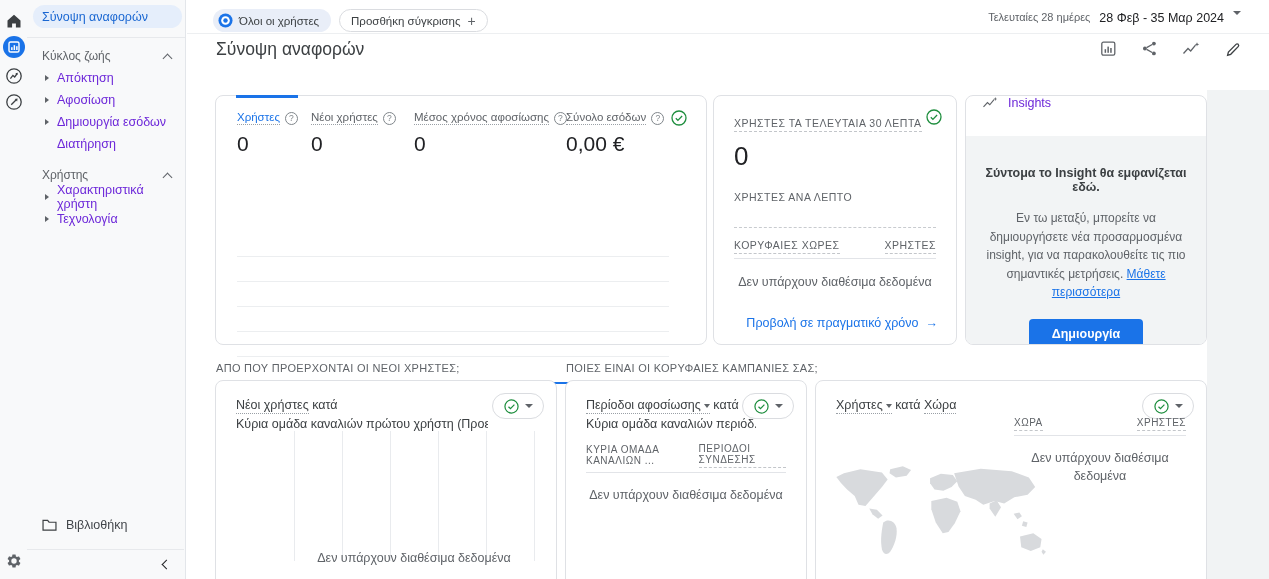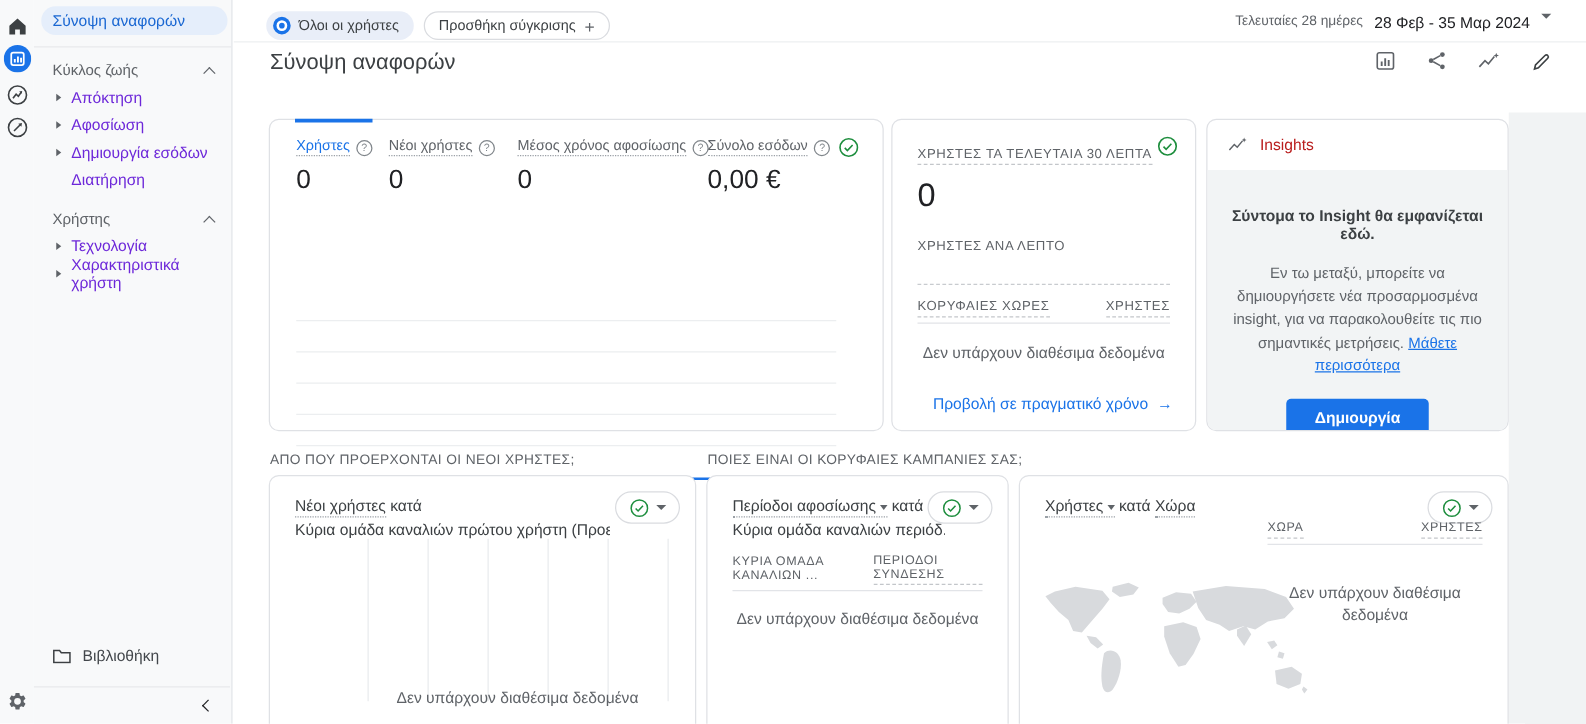--- a/index.html
+++ b/index.html
@@ -83,22 +83,22 @@
   .rt-check { position:absolute; right:14px; top:13px; cursor:pointer; }
   .rt-value { font-size:26px; color:#202124; margin-top:9px; }
   .rt-perminute { margin-top:19px; }
   .rt-spark { height:25px; border-bottom:1px dashed #c8cbcf; }
   .rt-cols { margin-top:11px; display:flex; justify-content:space-between; align-items:baseline; }
   .rt-cols-divider { height:1px; background:#e2e4e8; margin-top:4px; }
   .rt-empty { margin-top:16px; }
   .rt-link { position:absolute; right:18px; bottom:14px; }
   
   .card-insights { left:965px; top:95px; width:242px; height:250px; display:flex; flex-direction:column; overflow:hidden; }
-  .ins-header { height:40px; display:flex; align-items:center; gap:9px; padding:0 16px; font-size:12.5px;
-                color:#b91c1c; flex:none; }
+  .ins-header { height:40px; display:flex; align-items:flex-start; gap:9px; padding:0 16px; font-size:12.5px;
+                color:#6d28d9; flex:none; }
   .ins-body { flex:1; background:#f2f4f5; padding:16px 16px 0; text-align:center; }
   .ins-headline { font-size:12.5px; font-weight:bold; color:#3c4043; margin-top:14px; }
   .ins-text { font-size:12px; color:#5f6368; line-height:1.55; margin-top:15px; }
   .ins-text a { color:#1a73e8; text-decoration:underline; cursor:pointer; }
   .ins-btn { display:inline-block; margin-top:17px; background:#1a73e8; color:#fff; font-size:12.5px;
              font-weight:bold; padding:8px 23px; border-radius:4px; border:none; cursor:pointer;
              font-family:"Liberation Sans",sans-serif; }
   
   .q-header { position:absolute; top:362px; font-size:11px; letter-spacing:.3px; color:#5f6368; }
   .q1 { left:216px; } .q2 { left:566px; }
@@ -115,21 +115,21 @@
                   border-top:4px solid #5f6368; display:inline-block; margin-left:3px; vertical-align:middle; }
   .nu-chart { position:absolute; left:78px; width:240px; top:50px; bottom:0; }
   .vgrid { position:absolute; top:0; height:130px; width:1px; background:#e9ebee; }
   .nu-empty { position:absolute; left:0; right:0; top:120px; }
   .nu-xticks { position:absolute; left:0; right:0; top:178px; font-size:10px; color:#80868b; }
   .tbl-cols { display:flex; justify-content:space-between; align-items:center; padding:0 20px; margin-top:14px; }
   .tbl-divider { height:1px; background:#e2e4e8; margin:4px 20px 0; }
   .cty-table { position:absolute; right:20px; top:36px; width:172px; }
   .cty-cols { display:flex; justify-content:space-between; align-items:baseline; }
   .cty-divider { height:1px; background:#e2e4e8; margin-top:4px; }
-  .cty-empty { margin-top:29px; line-height:1.45; }
+  .cty-empty { margin-top:13px; line-height:1.45; }
   .map-wrap { position:absolute; left:14px; top:58px; width:228px; height:162px; }
   svg { display:block; }
 </style>
 </head>
 <body>
 
 <div class="rail">
   <span class="ric" style="top:14px">
     <svg width="16" height="14" viewBox="0 0 16 14">
         <path d="M8 .8 14.5 6.6 V13.6 H9.9 V9.5 H6.1 V13.6 H1.5 V6.6 Z" fill="#3c4043"></path>
@@ -190,25 +190,25 @@
   <div class="nav-child">
     <span>Διατήρηση</span>
   </div>
 
   <div class="nav-section">
     <span>Χρήστης</span>
     <span class="chev-up"></span>
   </div>
   <div class="nav-child">
     <span class="tri"></span>
+    <span>Χαρακτηριστικά χρήστη</span>
+  </div>
+  <div class="nav-child">
+    <span class="tri"></span>
     <span>Τεχνολογία</span>
-  </div>
-  <div class="nav-child">
-    <span class="tri"></span>
-    <span>Χαρακτηριστικά χρήστη</span>
   </div>
 
   <div class="sidebar-bottom">
     <div class="lib-row">
       <svg width="15" height="12" viewBox="0 0 16 13">
         <path d="M1 1.5 h5 l1.5 2 H15 v8.5 H1 z" fill="none" stroke="#3c4043" stroke-width="1.3"></path>
       </svg>
       <span>Βιβλιοθήκη</span>
     </div>
     <div class="collapse-row">

